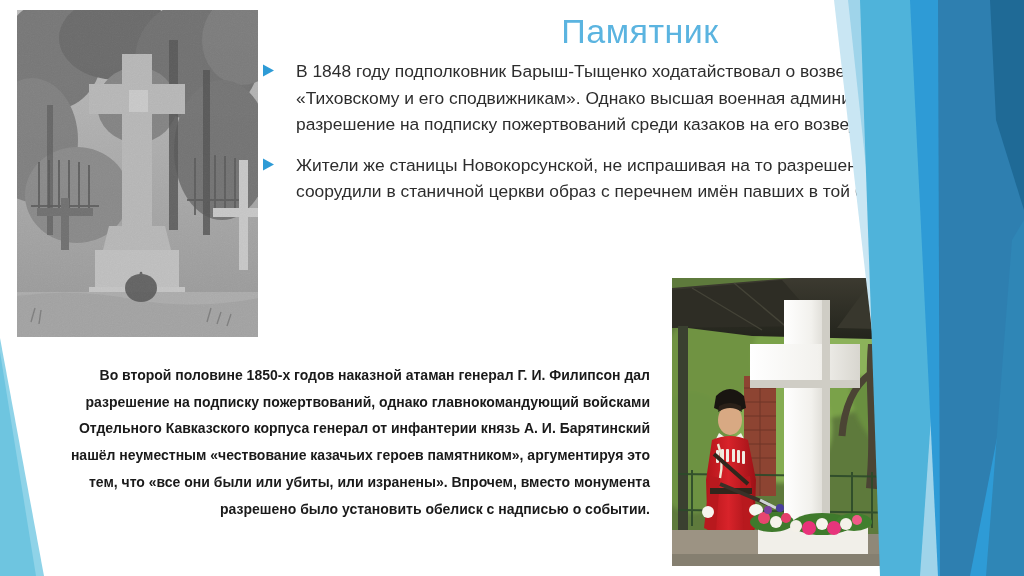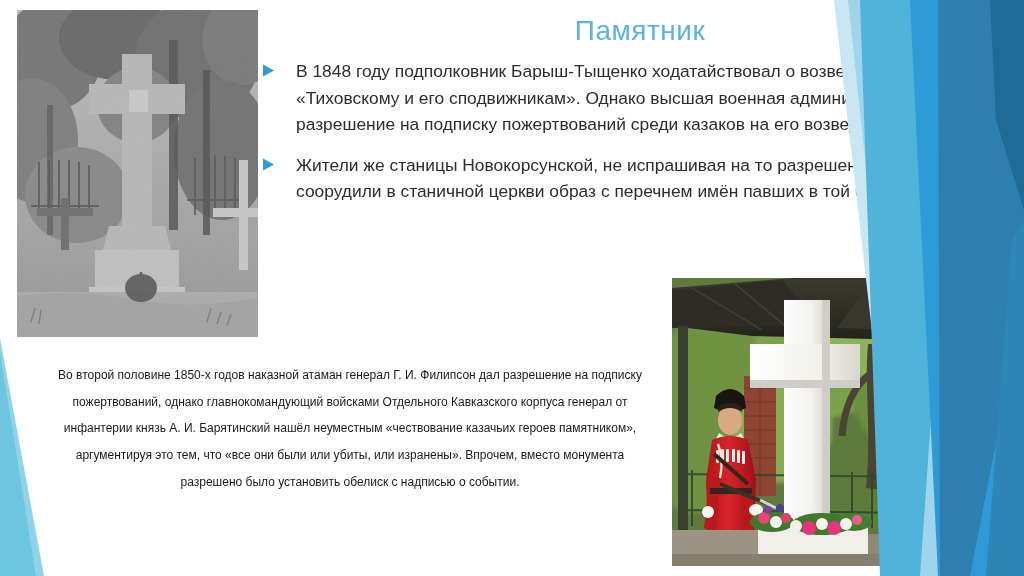--- a/index.html
+++ b/index.html
@@ -57,21 +57,21 @@
     background: #2d3b24;
   }
   #photo-honor-guard svg { display: block; }
 
   
   #page-title {
     position: absolute;
     left: 290px;
     top: 8px;
     width: 700px;
-    font-size: 28px;
+    font-size: 34px;
     line-height: 46px;
     color: #5bb4e0;
     font-weight: 400;
     letter-spacing: 0.5px;
     text-align: center;
     white-space: nowrap;
   }
 
   
   #bullet-list {
@@ -100,24 +100,25 @@
     color: #2d2d2d;
     text-align: left;
   }
 
   
   #body-paragraph {
     position: absolute;
     left: 50px;
     top: 362px;
     width: 600px;
-    font-size: 12px;
+    font-size: 14px;
     line-height: 26.7px;
     color: #1a1a1a;
-    text-align: center;
+    text-align: right;
+    font-weight: bold;
   }
 </style>
 </head>
 <body>
 
 <div id="slide">
 
   <div class="deco-layer" id="deco-bottom-left">
     <svg width="140" height="576" viewBox="0 0 140 576" xmlns="http://www.w3.org/2000/svg">
       <polygon points="0,338 44,576 0,576" fill="#8fd3e8"></polygon>

